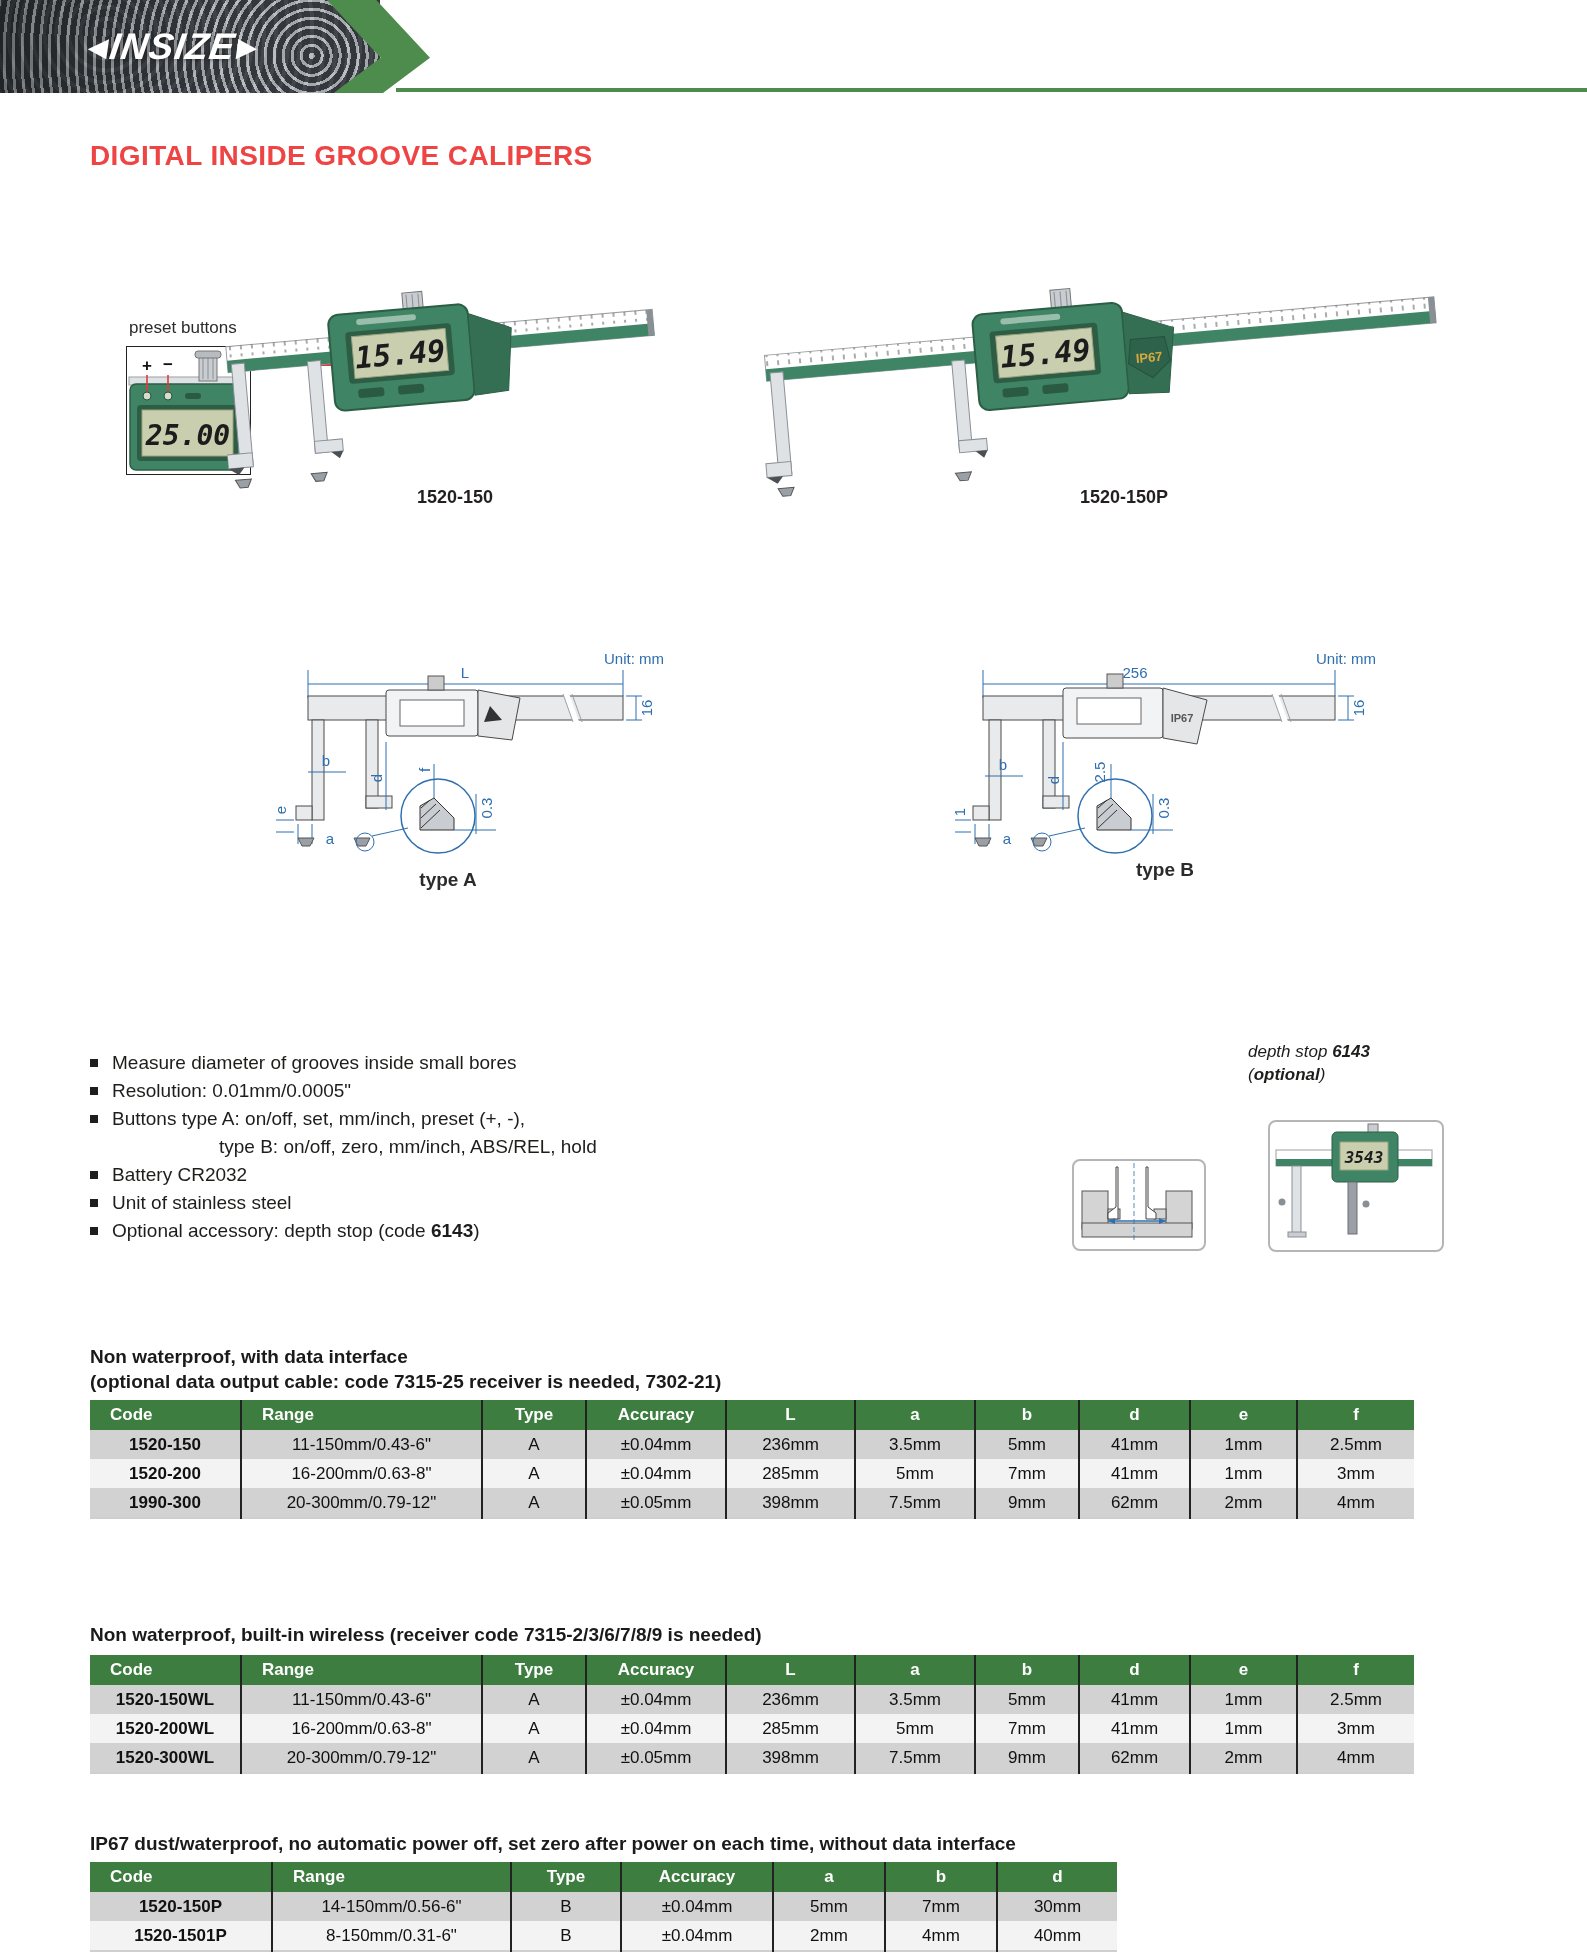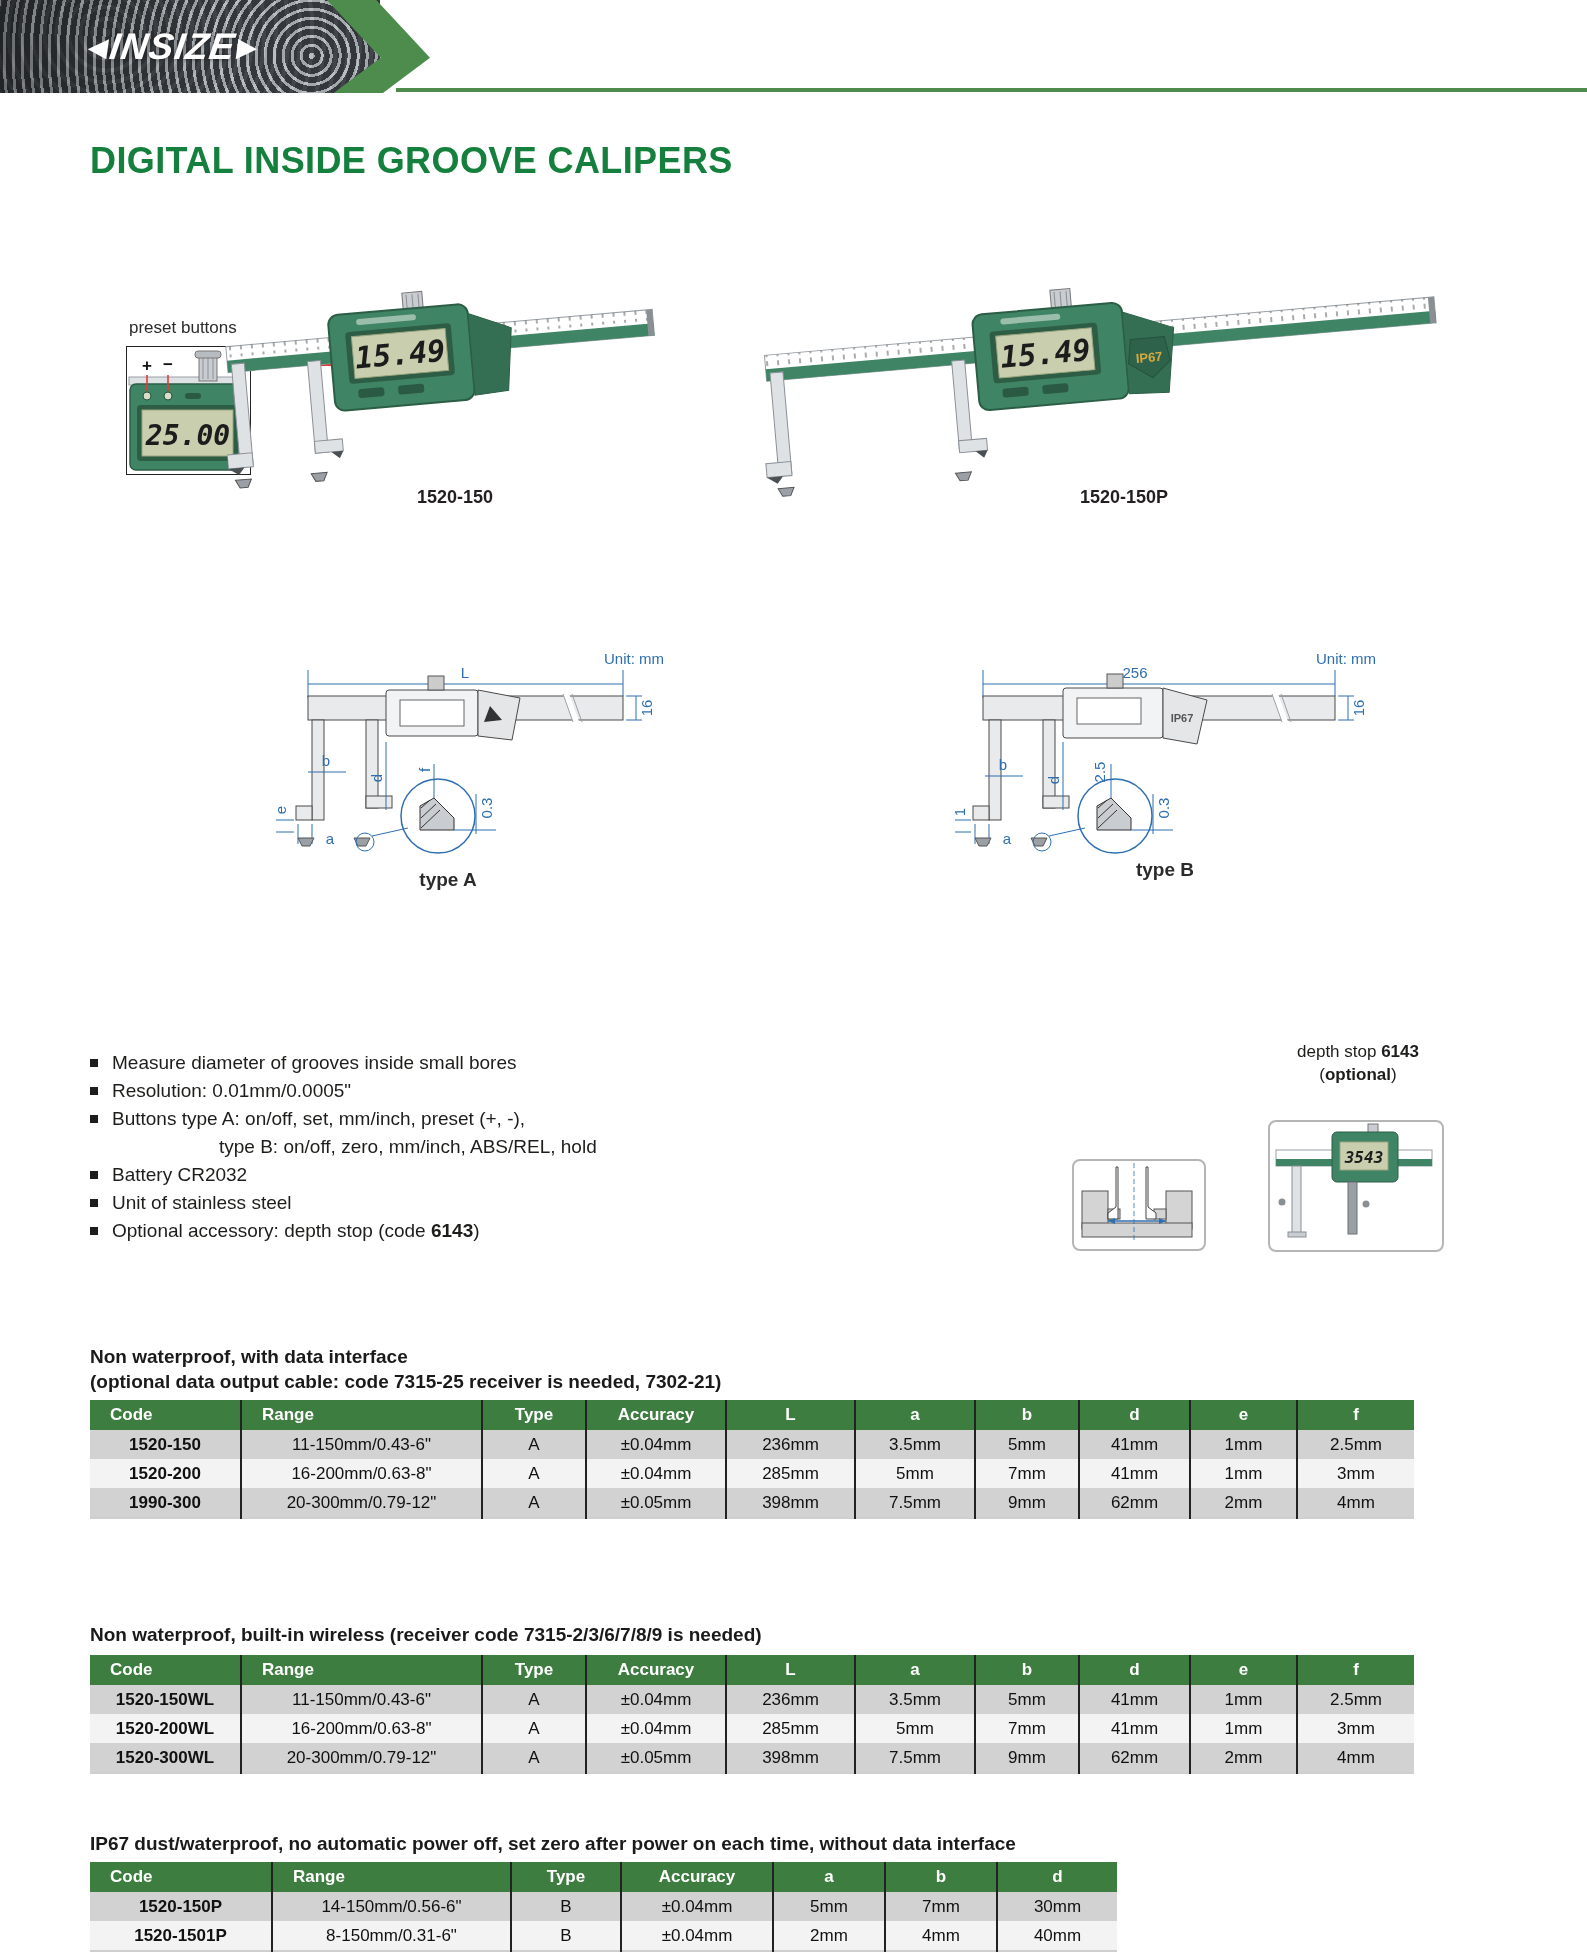--- a/index.html
+++ b/index.html
@@ -13,38 +13,38 @@
       #17191c;}
   .photo::after{content:"";position:absolute;inset:0;background:linear-gradient(90deg,rgba(0,0,0,.35),rgba(0,0,0,0) 60%);}
   .logo{position:absolute;left:88px;top:26px;display:flex;align-items:center;gap:2px;
         transform:skewX(-8deg);color:#fff;z-index:3;}
   .logo .txt{font-size:37px;font-weight:bold;font-style:italic;letter-spacing:1px;text-shadow:0 0 4px rgba(0,0,0,.6);}
   .logo .arr{font-size:26px;line-height:1;}
   .chevron{position:absolute;left:318px;top:0;width:112px;height:93px;background:#4e8c4e;
            clip-path:polygon(8% 0,52% 0,100% 62%,58% 100%,14% 100%,56% 62%);z-index:2;}
   .rule{position:absolute;left:396px;top:88px;width:1191px;height:4px;background:#4e8c4e;}
   
-  .page-title{position:absolute;left:90px;top:140px;font-size:36px;font-weight:bold;letter-spacing:.4px;color:#15803d;}
+  .page-title{position:absolute;left:90px;top:140px;font-size:28px;font-weight:bold;letter-spacing:.4px;color:#ef4444;}
   
   .preset-label{position:absolute;left:129px;top:318px;font-size:17px;color:#2b2b2b;}
   .inset-box{position:absolute;left:126px;top:346px;width:123px;height:127px;background:#fff;border:1.5px solid #222;}
   .red-line{position:absolute;left:250px;top:364px;width:108px;height:2px;background:#e03a3a;}
   .tilt{transform:rotate(-5deg);}
   .prod-label{position:absolute;width:220px;text-align:center;top:487px;font-size:18px;font-weight:bold;color:#231f20;}
   
   .dimtxt{font-size:15px;fill:#2f6fb0;font-family:"Liberation Sans",sans-serif;}
   .cap{font-size:19px;font-weight:bold;fill:#2b2b2b;font-family:"Liberation Sans",sans-serif;}
   
   .features{position:absolute;left:88px;top:1052px;width:640px;}
   .feature{position:relative;min-height:28px;font-size:19px;color:#1d1d1b;padding-left:24px;}
   .feature .bullet{position:absolute;left:2px;top:7px;width:8px;height:8px;background:#1d1d1b;}
   .feature.cont{padding-left:131px;}
   .bold{font-weight:bold;}
   
-  .ds-title{position:absolute;left:1248px;top:1040px;width:220px;text-align:center;font-size:17px;color:#1d1d1b;line-height:23px;}
+  .ds-title{position:absolute;left:1248px;top:1040px;width:220px;font-size:17px;color:#1d1d1b;line-height:23px;font-style:italic;}
   .ds-box{position:absolute;border:2px solid #b5b5b5;border-radius:8px;background:#fff;margin-top:34px;}
   
   .tbl-title{position:absolute;font-size:19px;font-weight:bold;color:#1a1a1a;line-height:25px;}
   table.spec{position:absolute;border-collapse:collapse;table-layout:fixed;border-bottom:2px solid #cfcfcf;}
   table.spec th{background:#3e7d40;color:#fff;font-weight:bold;font-size:17px;height:30px;text-align:center;padding:0;}
   table.spec td{font-size:17px;height:29px;text-align:center;color:#111;padding:0;}
   table.spec th:nth-child(-n+2){text-align:left;padding-left:20px;}
   table.spec th:not(:first-child),table.spec td:not(:first-child){border-left:2px solid #222;}
   table.spec tbody tr:nth-child(odd) td{background:#d2d2d2;}
   table.spec tbody tr:nth-child(even) td{background:#f3f3f3;}

